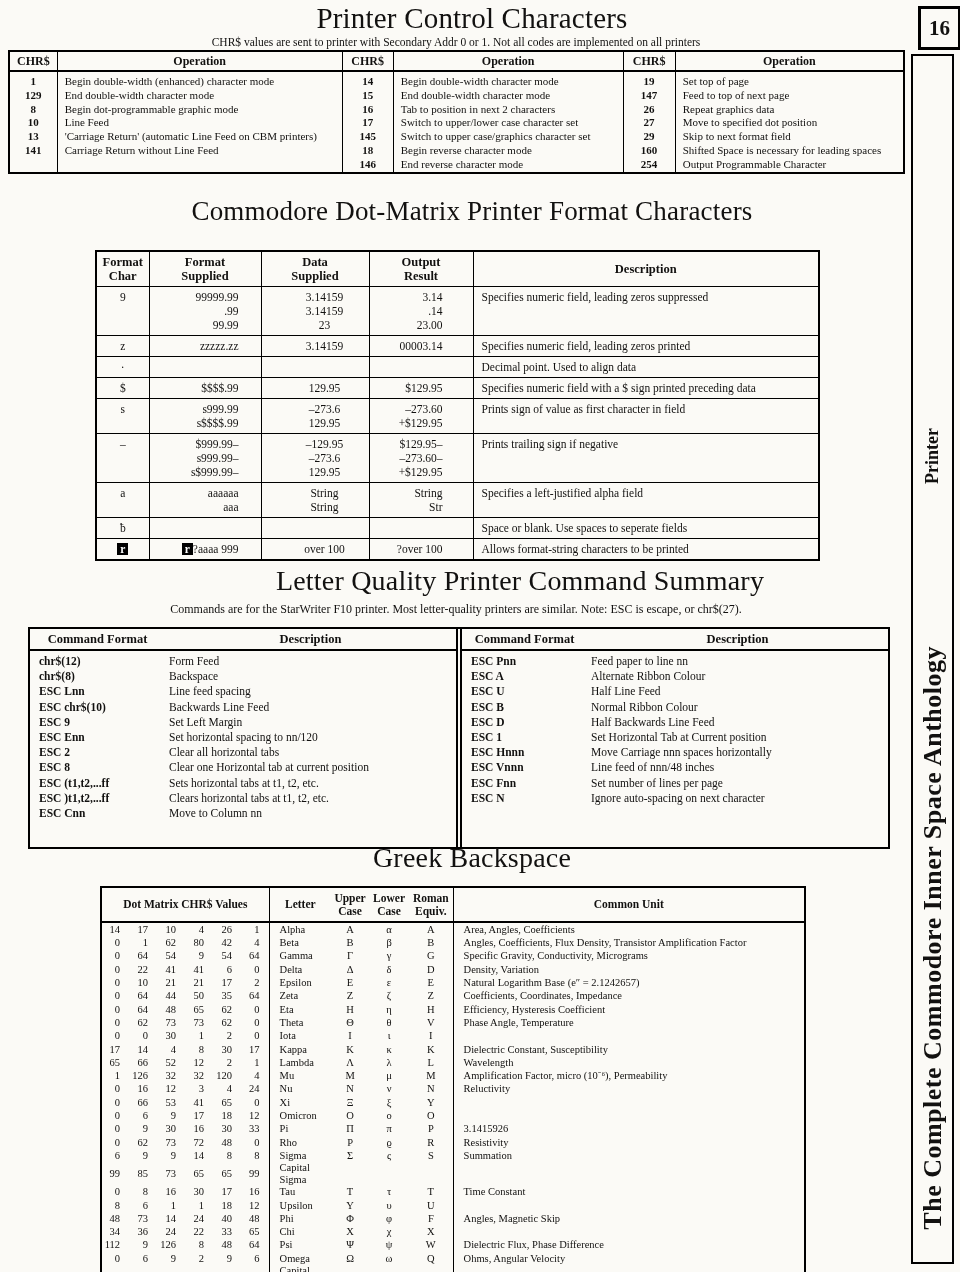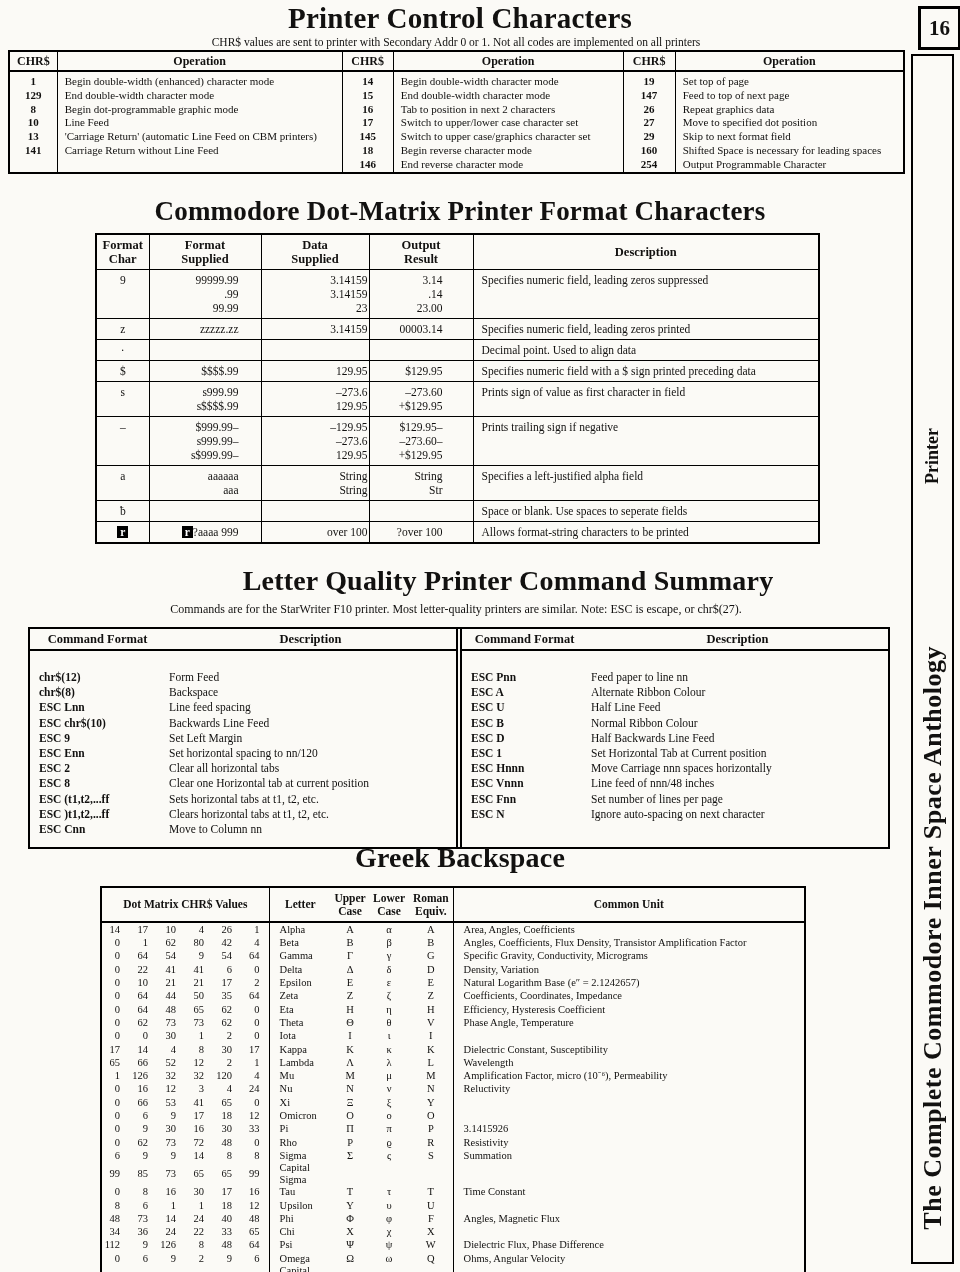--- a/index.html
+++ b/index.html
@@ -1,52 +1,52 @@
 <!DOCTYPE html>
 <html><head>
 <meta charset="utf-8">
 <style>
   html,body{margin:0;padding:0;width:960px;height:1272px;overflow:hidden;
     background:#fbfaf6;color:#121110;font-family:"Liberation Serif",serif;}
   .page{position:relative;width:960px;height:1272px;}
   .abs{position:absolute;}
-  .ttl{font-weight:bold;text-align:center;width:912px;left:4px;letter-spacing:.2px;}
+  .ttl{font-weight:normal;text-align:center;width:912px;left:16px;letter-spacing:.2px;}
   .sub{text-align:center;width:912px;left:0;font-size:11.5px;}
 
   
   #t1{left:8px;top:50px;width:897px;border:2.5px solid #000;border-collapse:collapse;table-layout:fixed;}
   #t1 th{border-bottom:2px solid #000;font-size:12px;height:18px;padding:0;}
   #t1 th+th,#t1 td+td{border-left:1.2px solid #000;}
   #t1 td{height:13.8px;line-height:13px;font-size:11px;padding:0;vertical-align:top;}
   #t1 tbody tr:first-child td{padding-top:3px;}
   #t1 .chr{font-weight:bold;text-align:center;}
   #t1 .op{padding-left:7px;}
 
   
-  #t2{left:95px;top:233px;width:723px;border:2.5px solid #000;border-collapse:collapse;table-layout:fixed;}
+  #t2{left:95px;top:250px;width:723px;border:2.5px solid #000;border-collapse:collapse;table-layout:fixed;}
   #t2 th{border:1.1px solid #000;border-top:none;border-bottom:1.6px solid #000;
          font-size:12.5px;height:34px;line-height:14px;white-space:pre-line;padding:0;}
   #t2 td{border:1.1px solid #000;font-size:11.5px;line-height:14px;vertical-align:top;
          padding-top:3px;padding-bottom:3px;}
   #t2 .fc{text-align:center;}
   #t2 .fs{text-align:right;padding-right:22px;}
-  #t2 .fd{text-align:right;padding-left:20px;}
+  #t2 .fd{text-align:center;padding-left:20px;}
   #t2 .fo{text-align:right;padding-right:30px;margin-left:40px;}
   #t2 .fde{text-align:left;padding-left:8px;padding-right:4px;}
   .rev{background:#000;color:#fff;font-weight:bold;padding:0 3px;}
 
   
   #t3{left:28px;top:627px;width:862px;height:222px;border:2.5px solid #000;display:flex;box-sizing:border-box;}
   #t3 .half{flex:1;height:100%;box-sizing:border-box;}
   #t3 .half.l{border-right:2px solid #000;}
   #t3 .half.r{border-left:2px solid #000;margin-left:2px;}
   #t3 table{width:100%;border-collapse:collapse;table-layout:fixed;}
   #t3 th{border-bottom:2px solid #000;font-size:12.5px;height:20px;padding:0;}
   #t3 td{font-size:11.5px;height:15.2px;line-height:14px;padding:0;vertical-align:top;}
-  #t3 tbody tr:first-child td{padding-top:19px;}
+  #t3 tbody tr:first-child td{padding-top:3px;}
   #t3 .cmd{font-weight:bold;padding-left:9px;}
   #t3 .dsc{padding-left:4px;}
 
   
   #t4{left:100px;top:886px;width:706px;border:2.5px solid #000;border-collapse:collapse;table-layout:fixed;}
   #t4 th{border-bottom:2px solid #000;font-size:11.5px;line-height:13px;height:33px;
          white-space:pre-line;padding:0;font-weight:bold;}
   #t4 td{height:13.3px;line-height:11.5px;font-size:10.5px;padding:0;vertical-align:middle;}
   #t4 .bl{border-left:1.5px solid #000;}
   #t4 .gv{text-align:right;padding-right:9px;}
@@ -673,21 +673,21 @@
           <td class="gv">48</td>
           <td class="gv">73</td>
           <td class="gv">14</td>
           <td class="gv">24</td>
           <td class="gv">40</td>
           <td class="gv">48</td>
           <td class="gl bl">Phi</td>
           <td class="gu">Φ</td>
           <td class="gw">φ</td>
           <td class="gr">F</td>
-          <td class="gu2 bl">Angles, Magnetic Flux</td>
+          <td class="gu2 bl">Angles, Magnetic Skip</td>
         </tr>
         <tr>
           <td class="gv">34</td>
           <td class="gv">36</td>
           <td class="gv">24</td>
           <td class="gv">22</td>
           <td class="gv">33</td>
           <td class="gv">65</td>
           <td class="gl bl">Chi</td>
           <td class="gu">X</td>

